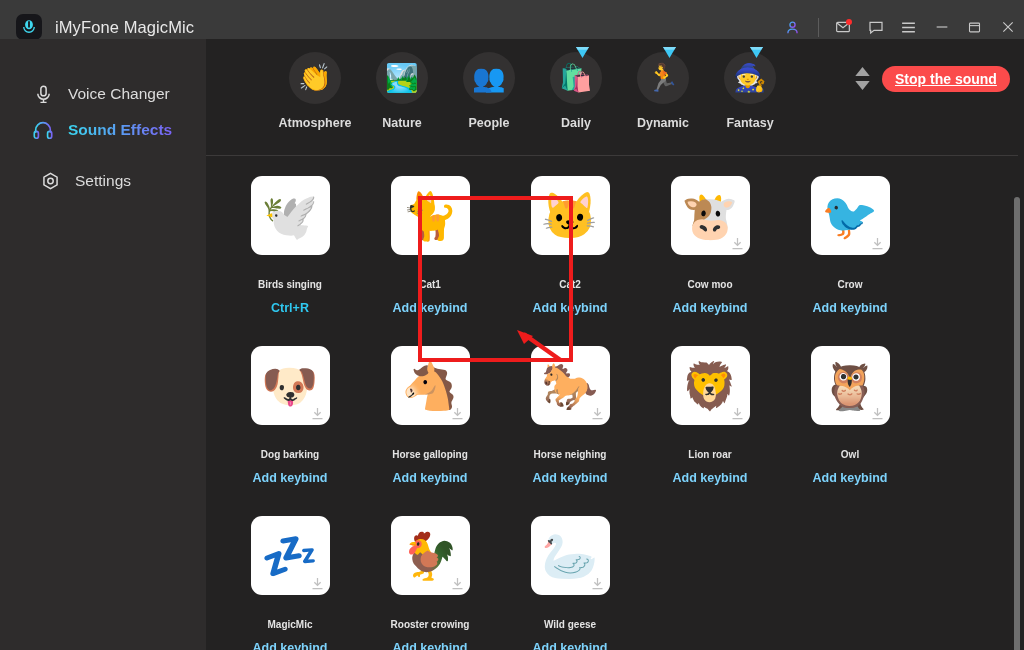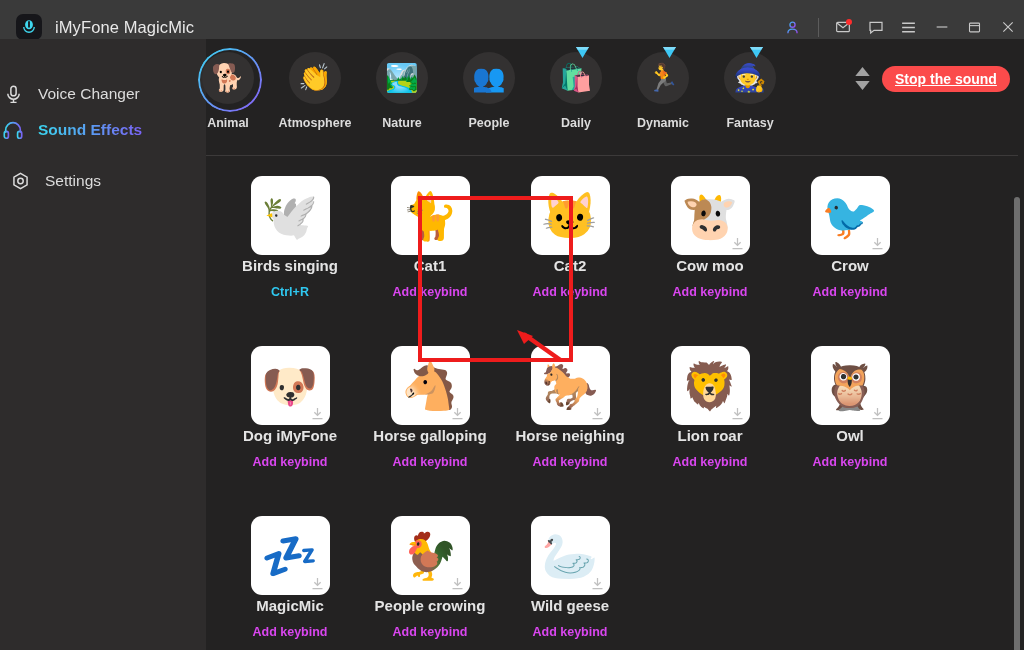--- a/index.html
+++ b/index.html
@@ -34,21 +34,21 @@
     position: absolute; width: 6px; height: 6px; border-radius: 50%;
     background: #ff2d2d; top: 11px; right: 7px;
   }
 
   
   .sidebar {
     position: absolute; left: 0; top: 39px; width: 206px; height: 611px;
     background: #2e2c2c;
   }
   .nav-item {
-    display: flex; align-items: center; height: 34px; 
+    display: flex; align-items: center; height: 34px; padding-left: 30px;
     margin-top: 0; cursor: pointer;
   }
   #nav0 { margin-top: 38px; }
   #nav1 { margin-top: 2px; }
   #nav2 { margin-top: 17px; margin-left: 7px; }
   .nav-ico { width: 26px; display: flex; align-items: center; justify-content: center; }
   .nav-label { margin-left: 12px; font-size: 15.5px; color: #dcdcdc; font-weight: 500; }
   .nav-label.active {
     background: linear-gradient(90deg, #3ad6f0 0%, #7a63f5 100%);
     -webkit-background-clip: text; background-clip: text; color: transparent;
@@ -94,22 +94,22 @@
   .card {
     position: absolute; width: 140px; text-align: center;
   }
   .tile {
     width: 79px; height: 79px; border-radius: 11px; background: #fff;
     margin: 0 auto; position: relative;
     display: flex; align-items: center; justify-content: center;
     font-size: 46px; line-height: 1; cursor: pointer; overflow: hidden;
   }
   .dl { position: absolute; right: 5px; bottom: 4px; opacity: .55; }
-  .c-name { margin-top: 2px; font-size: 15px; color: #e4e4e4; font-weight: 600; }
-  .c-key  { margin-top: 11px; font-size: 12.5px; color: #d946ef; font-weight: 600; cursor: pointer; }
+  .c-name { margin-top: 24px; font-size: 10px; color: #e4e4e4; font-weight: 600; }
+  .c-key  { margin-top: 11px; font-size: 12.5px; color: #7dd3fc; font-weight: 600; cursor: pointer; }
   .c-key.bound { color: #2fc8f0; }
 
   .highlight {
     position: absolute; left: 212px; top: 157px; width: 155px; height: 166px;
     border: 4px solid #ee1c1c; pointer-events: none;
   }
   .arrow-anno { position: absolute; left: 305px; top: 286px; pointer-events: none; }
 
   .scrollbar {
     position: absolute; right: 4px; top: 158px; width: 6px; height: 470px;
@@ -222,26 +222,20 @@
     <div class="arrows">
       <svg width="15" height="9" viewBox="0 0 16 10">
           <path d="M8 0l8 10H0z" fill="#a2a2a2"></path>
         </svg>
       <svg width="15" height="9" viewBox="0 0 16 10">
           <path d="M8 10L0 0h16z" fill="#a2a2a2"></path>
         </svg>
     </div>
     <button class="stop-btn">Stop the sound</button>
     <div class="divider"></div>
-  <div class="tab sel" style="left: -24px;">
-        <div class="tab-circle">
-          <span>🐕</span>
-        </div>
-        <div class="tab-label">Animal</div>
-      </div>
       <div class="tab" style="left: 63px;">
         <div class="tab-circle">
           <span>👏</span>
         </div>
         <div class="tab-label">Atmosphere</div>
       </div>
       <div class="tab" style="left: 150px;">
         <div class="tab-circle">
           <span>🏞️</span>
         </div>
@@ -327,21 +321,21 @@
         <div class="c-name">Crow</div>
         <div class="c-key">Add keybind</div>
       </div>
       <div class="card" style="left: 14px; top: 190px;">
         <div class="tile">
           <span>🐶</span>
           <svg class="dl" width="15" height="15" viewBox="0 0 24 24" fill="none" stroke="#8d8d8d" stroke-width="2">
             <path d="M12 3v11M7 10l5 5 5-5M4 20h16"></path>
           </svg>
         </div>
-        <div class="c-name">Dog iMyFone</div>
+        <div class="c-name">Dog barking</div>
         <div class="c-key">Add keybind</div>
       </div>
       <div class="card" style="left: 154px; top: 190px;">
         <div class="tile">
           <span>🐴</span>
           <svg class="dl" width="15" height="15" viewBox="0 0 24 24" fill="none" stroke="#8d8d8d" stroke-width="2">
             <path d="M12 3v11M7 10l5 5 5-5M4 20h16"></path>
           </svg>
         </div>
         <div class="c-name">Horse galloping</div>
@@ -387,21 +381,21 @@
         <div class="c-name">MagicMic</div>
         <div class="c-key">Add keybind</div>
       </div>
       <div class="card" style="left: 154px; top: 360px;">
         <div class="tile">
           <span>🐓</span>
           <svg class="dl" width="15" height="15" viewBox="0 0 24 24" fill="none" stroke="#8d8d8d" stroke-width="2">
             <path d="M12 3v11M7 10l5 5 5-5M4 20h16"></path>
           </svg>
         </div>
-        <div class="c-name">People crowing</div>
+        <div class="c-name">Rooster crowing</div>
         <div class="c-key">Add keybind</div>
       </div>
       <div class="card" style="left: 294px; top: 360px;">
         <div class="tile">
           <span>🦢</span>
           <svg class="dl" width="15" height="15" viewBox="0 0 24 24" fill="none" stroke="#8d8d8d" stroke-width="2">
             <path d="M12 3v11M7 10l5 5 5-5M4 20h16"></path>
           </svg>
         </div>
         <div class="c-name">Wild geese</div>

